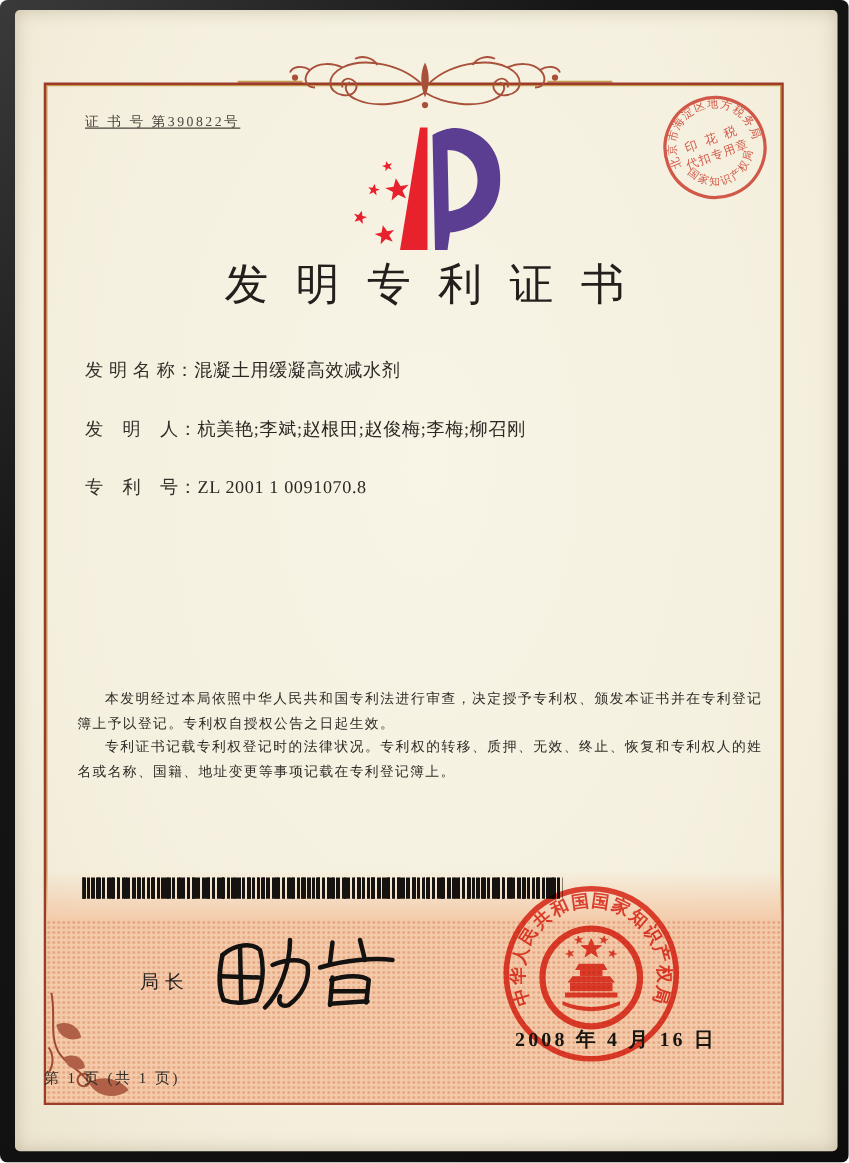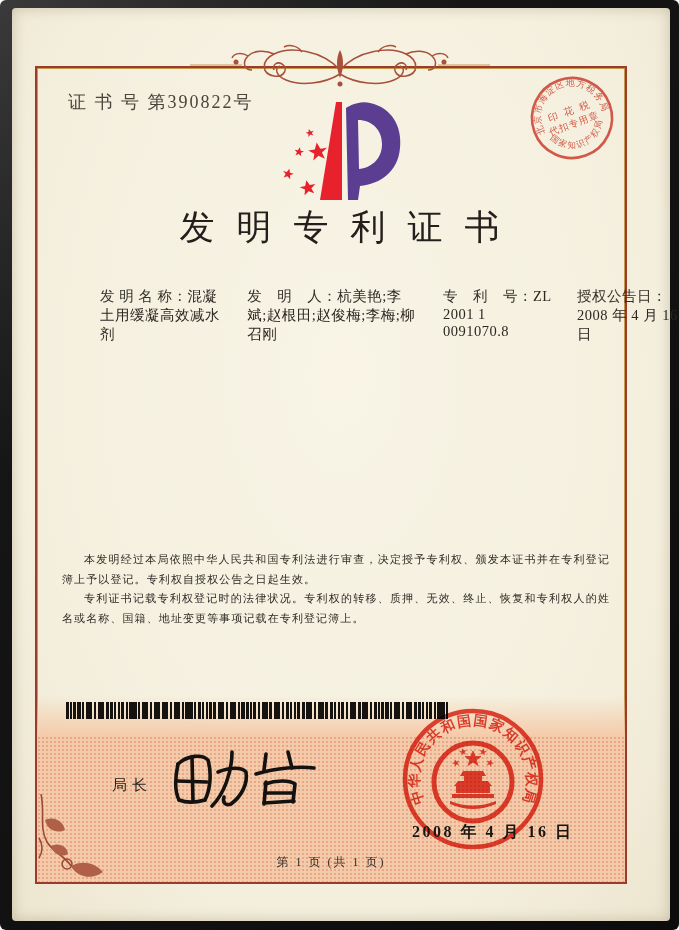--- a/index.html
+++ b/index.html
@@ -5,45 +5,45 @@
   * { margin:0; padding:0; box-sizing:border-box; }
   html,body { width:679px; height:930px; }
   body { font-family:"Liberation Serif","DejaVu Serif",serif; }
   .scan { position:relative; width:679px; height:930px; background:linear-gradient(135deg,#3a3a3a,#151515 30%,#0c0c0c); overflow:hidden; border-radius:6px; }
   .paper { position:absolute; left:12px; top:8px; right:9px; bottom:9px;
     background:radial-gradient(ellipse at 50% 40%, #f8f4e6 0%, #f4efdd 70%, #ece5cf 100%);
     border-radius:4px; box-shadow:inset 0 0 14px rgba(90,70,40,.25); }
   .frame { position:absolute; left:35px; top:66px; width:592px; height:818px;
     border:2px solid #9c3b2a; box-shadow:inset 0 0 0 1px #c49a4e; }
   .ornament-top { position:absolute; left:50%; top:40px; transform:translateX(-50%); }
-  .cert-no { position:absolute; left:68px; top:90px; font-size:18px; letter-spacing:2px; color:#4a443c; }
+  .cert-no { position:absolute; left:68px; top:90px; font-size:11px; letter-spacing:2px; color:#4a443c;text-decoration:underline; }
   .tax-stamp { position:absolute; left:524px; top:70px; transform:rotate(-20deg); mix-blend-mode:multiply; opacity:.88; }
   .logo { position:absolute; left:262px; top:96px; }
   .title { position:absolute; left:0; right:0; top:204px; text-align:center;
     font-size:35px; font-weight:normal; color:#241f1c; letter-spacing:22px; text-indent:22px; }
-  .fields { position:absolute; left:68px; top:287px; display:flex; flex-direction:row; gap:24.5px;margin-left:32px; }
+  .fields { position:absolute; left:68px; top:287px; display:flex; flex-direction:column; gap:24.5px; }
   .field-row { font-size:14.5px; color:#2b2722; letter-spacing:.5px; height:22px; }
   .field-row .lbl { color:#33302a; }
   .paragraphs { position:absolute; left:62px; top:550px; width:548px; color:#2f2b26; }
   .paragraphs p { font-size:11px; line-height:19.5px; letter-spacing:1.1px; text-indent:2em; text-align:justify; }
   .band-fade { position:absolute; left:37px; top:696px; width:588px; height:40px;
     background:linear-gradient(rgba(244,203,170,0), #f4cbaa); }
   .band { position:absolute; left:37px; top:736px; width:588px; height:146px; background-color:#f4cbaa;
     background-image:radial-gradient(rgba(219,133,94,.5) 1px, rgba(219,133,94,0) 1.3px); background-size:4px 4px; }
   .barcode { position:absolute; left:66px; top:702px; width:384px; height:17px;
     background-image:
       repeating-linear-gradient(90deg,#15120f 0 2px, transparent 2px 4px),
       repeating-linear-gradient(90deg,#15120f 0 1px, transparent 1px 7px),
       repeating-linear-gradient(90deg,#15120f 0 3px, transparent 3px 11px); }
   .corner-flourish { position:absolute; left:37px; top:794px; }
   .director { position:absolute; left:112px; top:776px; font-size:15px; letter-spacing:5px; color:#262320;text-align:center; }
   .signature { position:absolute; left:162px; top:740px; }
   .seal { position:absolute; left:400px; top:706px; mix-blend-mode:multiply; opacity:.92; }
   .issue-date { position:absolute; left:412px; top:822px; font-size:16px; letter-spacing:2.5px; color:#19150f; font-weight:bold; z-index:5; }
-  .footer { position:absolute; left:35px; width:592px; top:854px; text-align:center; font-size:12px; letter-spacing:2px; color:#332e28; z-index:5; }
+  .footer { position:absolute; left:35px; width:592px; top:854px; font-size:12px; letter-spacing:2px; color:#332e28; z-index:5; }
   svg text { font-family:"Liberation Serif","DejaVu Serif",serif; }
 </style>
 </head>
 <body>
 
 <div class="scan">
   <div class="paper"></div>
   <div class="frame"></div>
 
   <svg class="ornament-top" width="300" height="52" viewBox="0 0 300 52">
@@ -102,21 +102,20 @@
       <use href="#star" transform="translate(46,92) scale(0.8) rotate(-12)"></use>
     </g>
   </svg>
 
   <div class="title">发明专利证书</div>
 
   <div class="fields">
     <div class="field-row"><span class="lbl">发 明 名 称：</span><span class="val">混凝土用缓凝高效减水剂</span></div>
     <div class="field-row"><span class="lbl">发　明　人：</span><span class="val">杭美艳;李斌;赵根田;赵俊梅;李梅;柳召刚</span></div>
     <div class="field-row"><span class="lbl">专　利　号：</span><span class="val">ZL 2001 1 0091070.8</span></div>
-    <div class="field-row"><span class="lbl">授权公告日：</span><span class="val">2008 年 4 月 16 日</span></div>
   </div>
 
   <div class="paragraphs">
     <p>本发明经过本局依照中华人民共和国专利法进行审查，决定授予专利权、颁发本证书并在专利登记簿上予以登记。专利权自授权公告之日起生效。</p>
     <p>专利证书记载专利权登记时的法律状况。专利权的转移、质押、无效、终止、恢复和专利权人的姓名或名称、国籍、地址变更等事项记载在专利登记簿上。</p>
   </div>
 
   <div class="band-fade"></div>
   <div class="band"></div>
 

